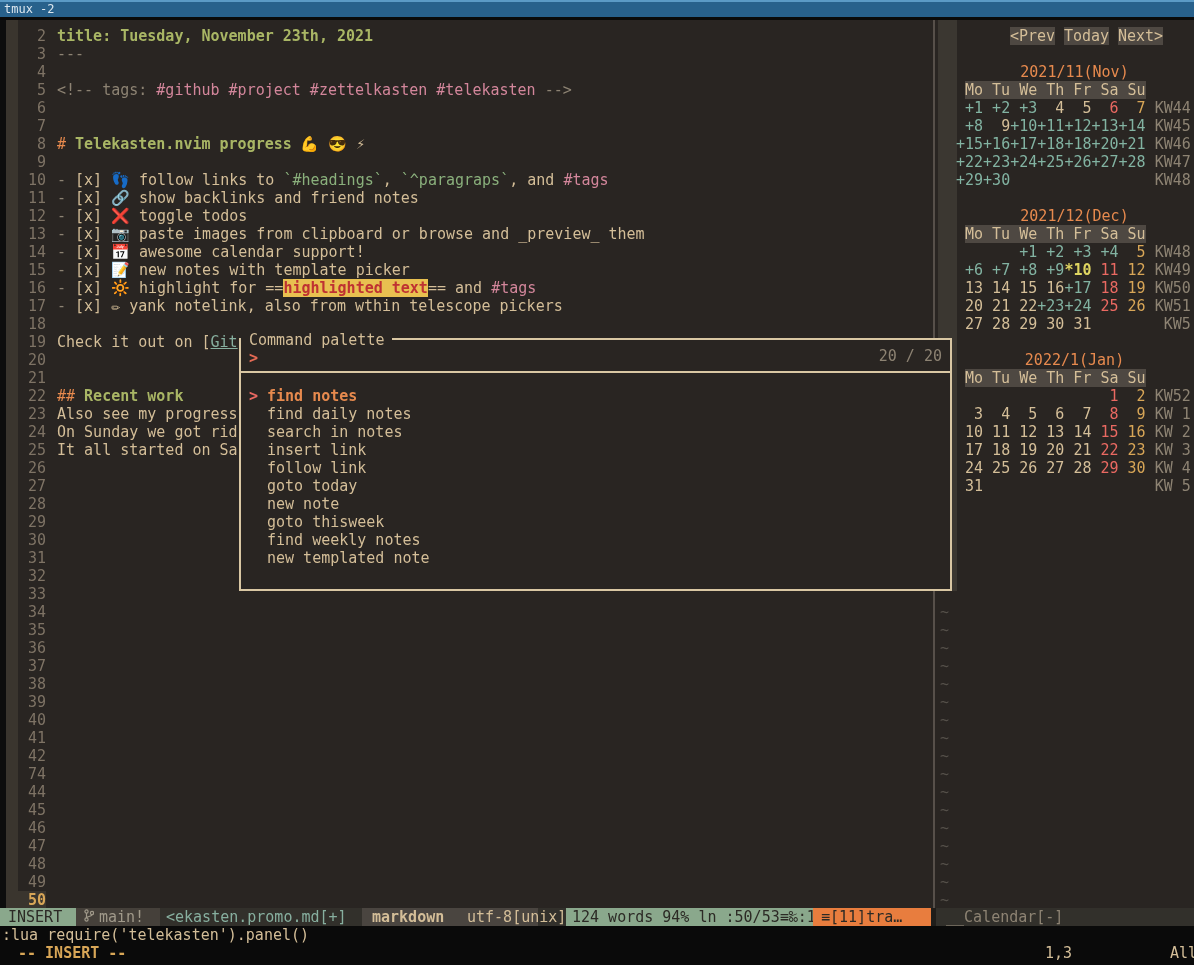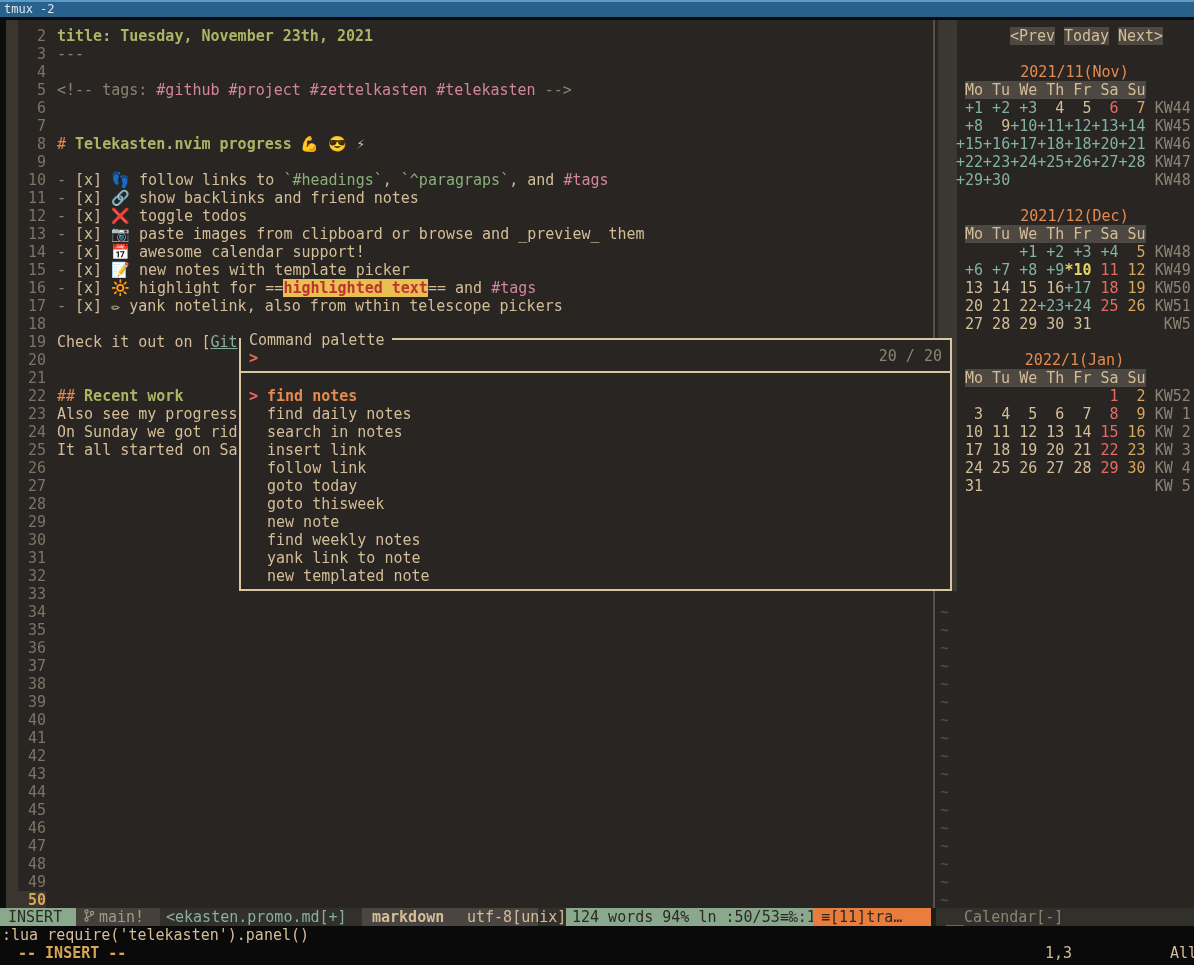--- a/index.html
+++ b/index.html
@@ -129,21 +129,21 @@
       <div class="row" style="top: 565px;"><span class="ln">33</span><pre class="txt"></pre></div>
       <div class="row" style="top: 583px;"><span class="ln">34</span><pre class="txt"></pre></div>
       <div class="row" style="top: 601px;"><span class="ln">35</span><pre class="txt"></pre></div>
       <div class="row" style="top: 619px; padding-left: 34px;"><span class="ln">36</span><pre class="txt"></pre></div>
       <div class="row" style="top: 637px;"><span class="ln">37</span><pre class="txt"></pre></div>
       <div class="row" style="top: 655px;"><span class="ln">38</span><pre class="txt"></pre></div>
       <div class="row" style="top: 673px;"><span class="ln">39</span><pre class="txt"></pre></div>
       <div class="row" style="top: 691px;"><span class="ln">40</span><pre class="txt"></pre></div>
       <div class="row" style="top: 709px;"><span class="ln">41</span><pre class="txt"></pre></div>
       <div class="row" style="top: 727px;"><span class="ln">42</span><pre class="txt"></pre></div>
-      <div class="row" style="top: 745px;"><span class="ln">43</span><pre class="txt"></pre></div>
+      <div class="row" style="top: 745px;"><span class="ln">74</span><pre class="txt"></pre></div>
       <div class="row" style="top: 763px;"><span class="ln">44</span><pre class="txt"></pre></div>
       <div class="row" style="top: 781px;"><span class="ln">45</span><pre class="txt"></pre></div>
       <div class="row" style="top: 799px;"><span class="ln">46</span><pre class="txt"></pre></div>
       <div class="row" style="top: 817px;"><span class="ln">47</span><pre class="txt"></pre></div>
       <div class="row" style="top: 835px;"><span class="ln">48</span><pre class="txt"></pre></div>
       <div class="row" style="top: 853px;"><span class="ln">49</span><pre class="txt"></pre></div>
       <div class="row cur" style="top: 871px;"><span class="ln">50</span><pre class="txt"></pre></div>
     </div>
   <div id="scrollstrip"></div>
   <div id="vsep"></div>
@@ -198,24 +198,23 @@
   <div id="palette-prompt">&gt;</div>
   <div id="palette-counter">20 / 20</div>
   <div id="palette-divider"></div>
   <div id="palette-items">
       <div class="pal-item sel"><span class="pal-caret">&gt;</span><span class="pal-label">find notes</span></div>
       <div class="pal-item"><span class="pal-label">find daily notes</span></div>
       <div class="pal-item"><span class="pal-label">search in notes</span></div>
       <div class="pal-item"><span class="pal-label">insert link</span></div>
       <div class="pal-item"><span class="pal-label">follow link</span></div>
       <div class="pal-item"><span class="pal-label">goto today</span></div>
+      <div class="pal-item"><span class="pal-label">new note</span></div>
       <div class="pal-item"><span class="pal-label">goto thisweek</span></div>
-      <div class="pal-item"><span class="pal-label">new note</span></div>
       <div class="pal-item"><span class="pal-label">find weekly notes</span></div>
-      <div class="pal-item"><span class="pal-label">yank link to note</span></div>
       <div class="pal-item"><span class="pal-label">new templated note</span></div>
     </div>
 </div>
 
 <div id="statusline">
   <span id="sl-mode">INSERT</span>
   <span id="sl-branch"><svg class="branch-ico" width="10" height="13" viewBox="0 0 10 13">
         <circle cx="2.5" cy="2.5" r="1.6" fill="none" stroke="#a0998a" stroke-width="1.2"></circle>
         <circle cx="2.5" cy="10.5" r="1.6" fill="none" stroke="#a0998a" stroke-width="1.2"></circle>
         <circle cx="8" cy="4" r="1.6" fill="none" stroke="#a0998a" stroke-width="1.2"></circle>

